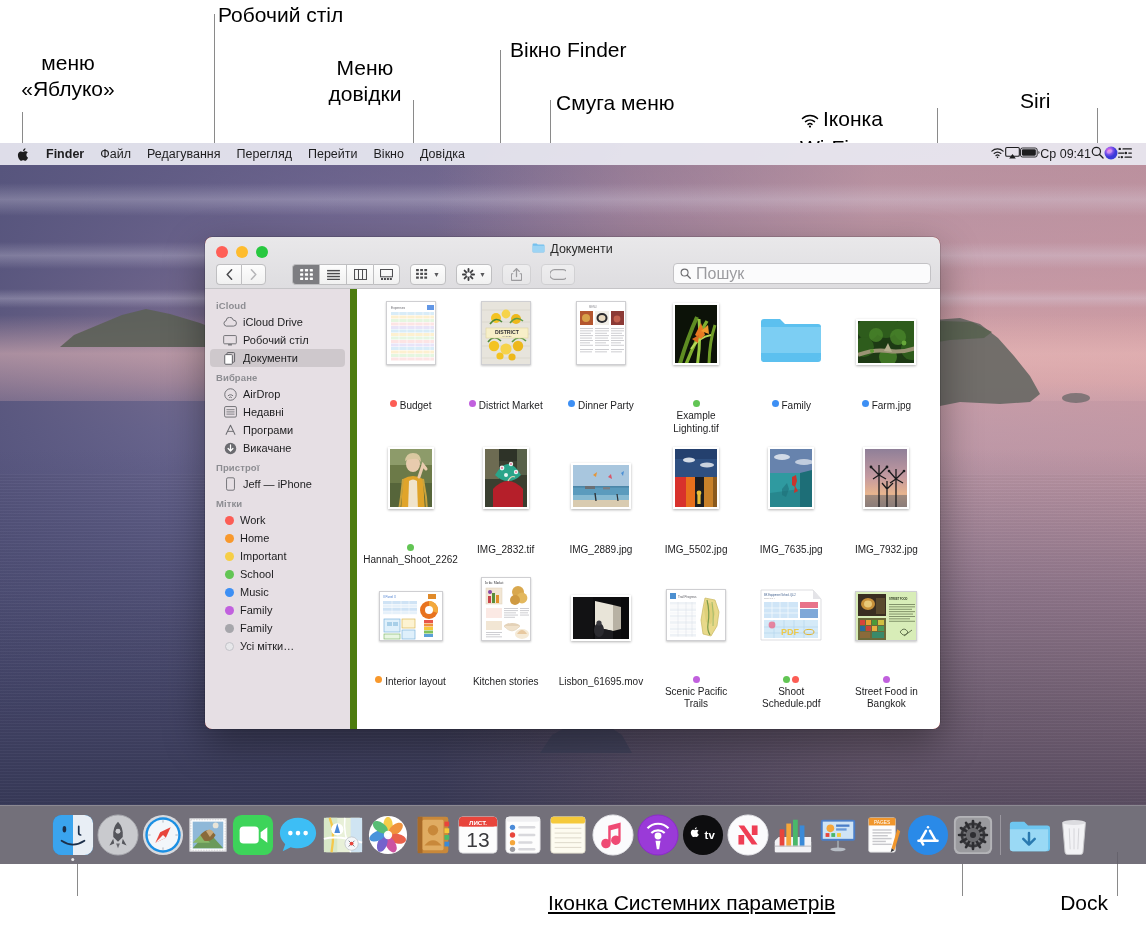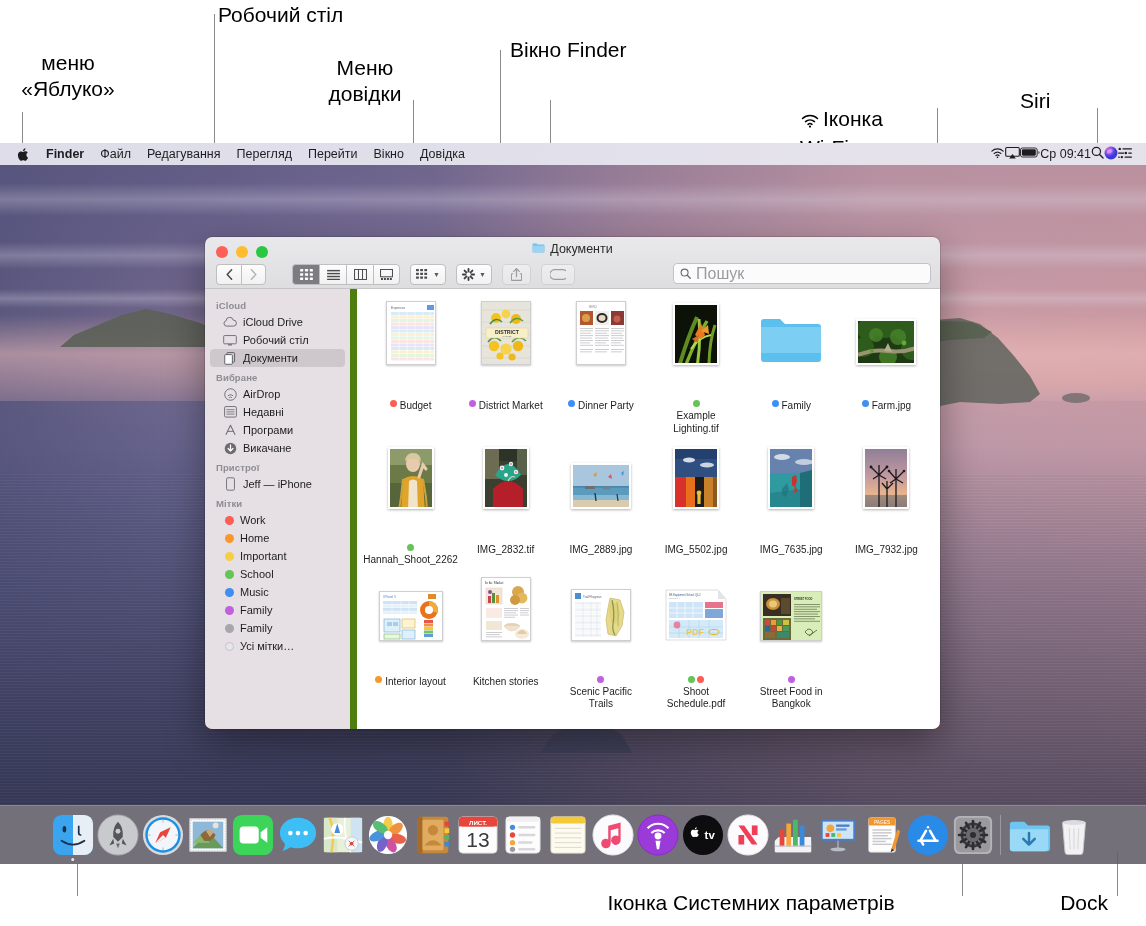--- a/index.html
+++ b/index.html
@@ -256,20 +256,21 @@
   <div class="anno" style="left:218px; top:2px; width:180px; text-align:left;">Робочий стіл</div>
   <div class="leader" style="left:214px; top:14px; height:130px;"></div>
 
   <div class="anno" style="left:300px; top:55px; width:130px;">Меню
 довідки</div>
   <div class="leader" style="left:413px; top:100px; height:44px;"></div>
 
   <div class="anno" style="left:510px; top:37px; width:180px; text-align:left;">Вікно Finder</div>
   <div class="leader" style="left:500px; top:50px; height:195px;"></div>
 
+  <div class="anno" style="left:556px; top:90px; width:180px; text-align:left;">Смуга меню</div>
   <div class="leader" style="left:550px; top:100px; height:44px;"></div>
 
   <div class="anno" style="left:800px; top:56px; width:140px; text-align:left;">
     <span style="display:inline-block; vertical-align:-2px; margin-right:3px;">
       <svg width="20" height="16" viewBox="0 0 20 16">
           <g fill="none" stroke="#000" stroke-width="1.5" stroke-linecap="round">
         <path d="M2.5 5.5 A11 11 0 0 1 17.5 5.5"></path>
         <path d="M5.5 8.6 A7 7 0 0 1 14.5 8.6"></path>
         <path d="M8 11.4 A3.2 3.2 0 0 1 12 11.4"></path>
           </g>
@@ -1086,20 +1087,39 @@
                   <ellipse cx="40" cy="56" rx="7" ry="5" fill="#f5ead6"></ellipse>
                   <path d="M35 56 Q40 48 45 56" fill="#e8c9a0"></path>
                 </svg>
               </div>
             </div>
             <div class="label">
               <span class="lbltxt">Kitchen stories</span>
             </div>
           </div>
 
+          <div class="cell">
+            <div class="thumb">
+              <div class="photo land" style="border-color:#fff;">
+                <svg width="60" height="46" viewBox="0 0 60 46">
+                  <rect width="60" height="46" fill="#0d0d0f"></rect>
+                  <path d="M22 4 L40 8 L40 34 L22 30 Z" fill="#e8e4d8"></path>
+                  <path d="M40 8 L48 10 L48 32 L40 34 Z" fill="#b8b2a4"></path>
+                  <path d="M22 30 L40 34 L40 46 L22 46 Z" fill="#1c1c20"></path>
+                  <ellipse cx="26" cy="33" rx="5" ry="7" fill="#2b2b30"></ellipse>
+                  <circle cx="26" cy="26" r="2.6" fill="#3a3a40"></circle>
+                  <rect x="0" y="0" width="20" height="46" fill="#121214"></rect>
+                  <rect x="48" y="0" width="12" height="46" fill="#0a0a0c"></rect>
+                </svg>
+              </div>
+            </div>
+            <div class="label">
+              <span class="lbltxt">Lisbon_61695.mov</span>
+            </div>
+          </div>
 
           <div class="cell">
             <div class="thumb">
               <div class="doc wide" style="width:60px; height:52px;">
                 <svg width="60" height="52" viewBox="0 0 60 52">
                   <rect width="60" height="52" fill="#fff"></rect>
                   <rect x="3" y="3" width="6" height="6" fill="#4c8fd0"></rect>
                   <text x="11" y="7.6" font-size="3" fill="#5a5a60" font-family="Liberation Sans">Trail Progress</text>
                   <g>
                     <rect x="3" y="12" width="26" height="2.6" fill="#eef2f6"></rect>
@@ -1541,18 +1561,18 @@
             <line x1="27" y1="15" x2="26" y2="37"></line>
           </g>
       </svg>
     </div>
 
   </div>
 
   <div class="leader" style="left:77px; top:864px; height:32px;"></div>
 
   <div class="leader" style="left:962px; top:864px; height:32px;"></div>
-  <div class="anno" style="left:548px; top:890px; width:406px; text-align:center;">Іконка Системних параметрів</div>
+  <div class="anno" style="left:548px; top:890px; width:406px; text-align:left;text-decoration:underline;">Іконка Системних параметрів</div>
 
   <div class="leader" style="left:1117px; top:852px; height:44px;"></div>
   <div class="anno" style="left:1000px; top:890px; width:108px; text-align:right;">Dock</div>
 
 </div>
 
 </body></html>

